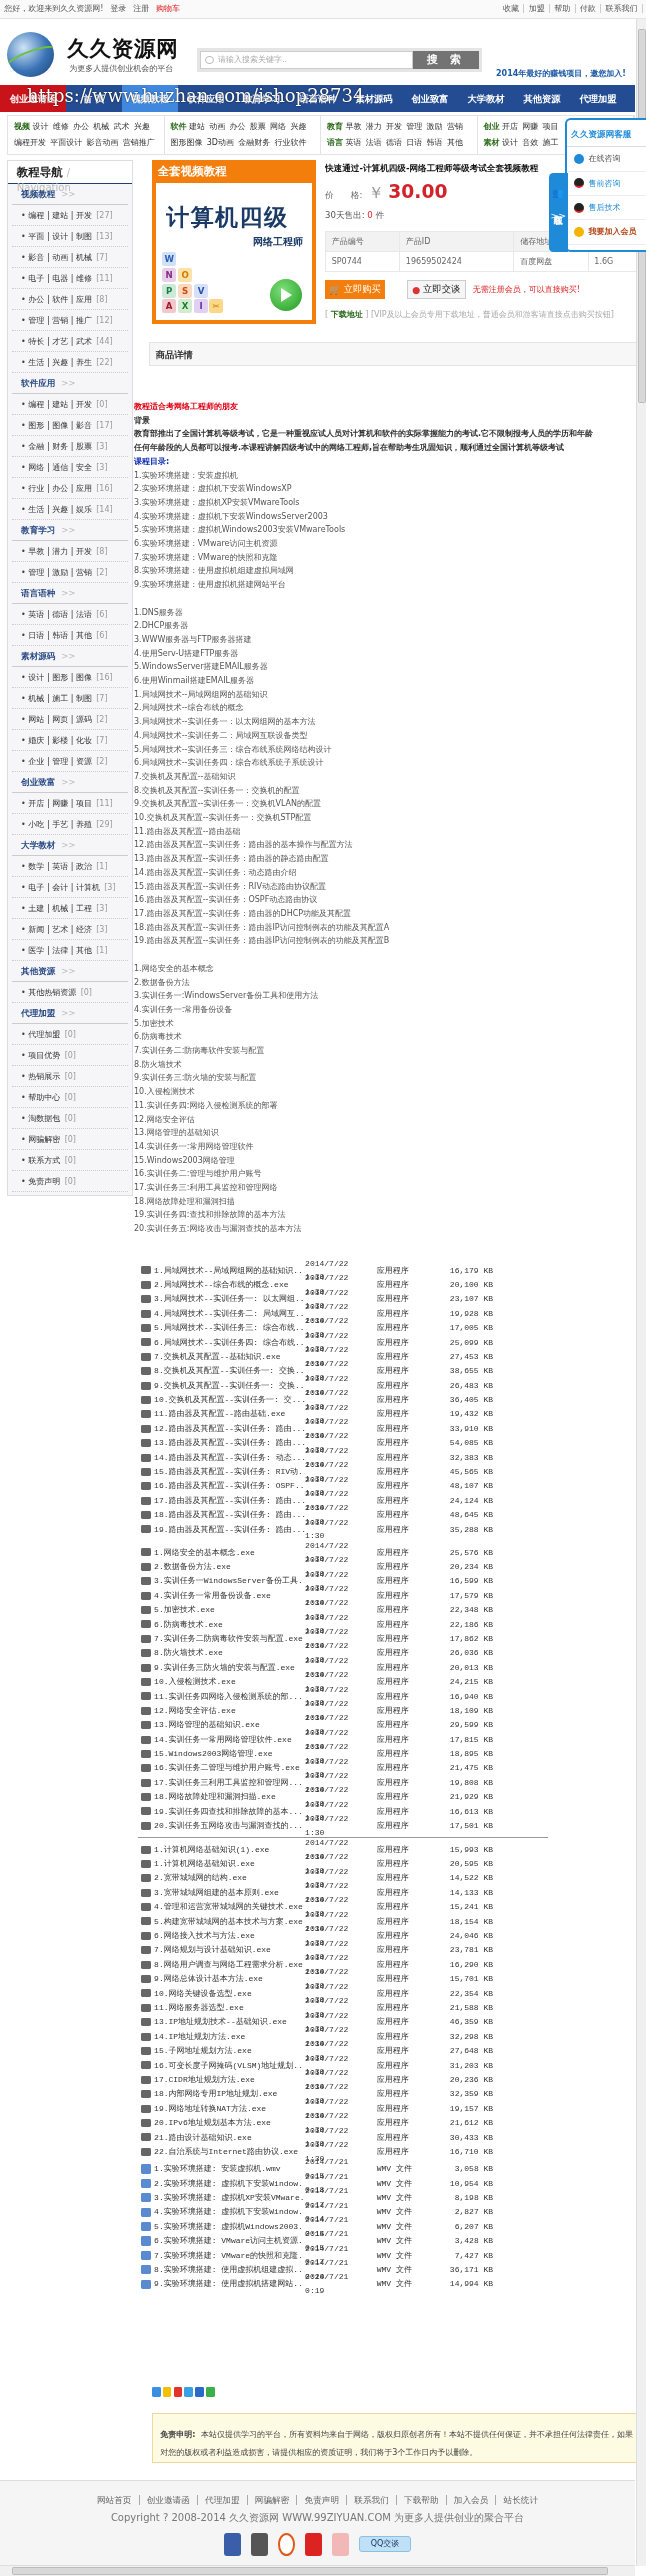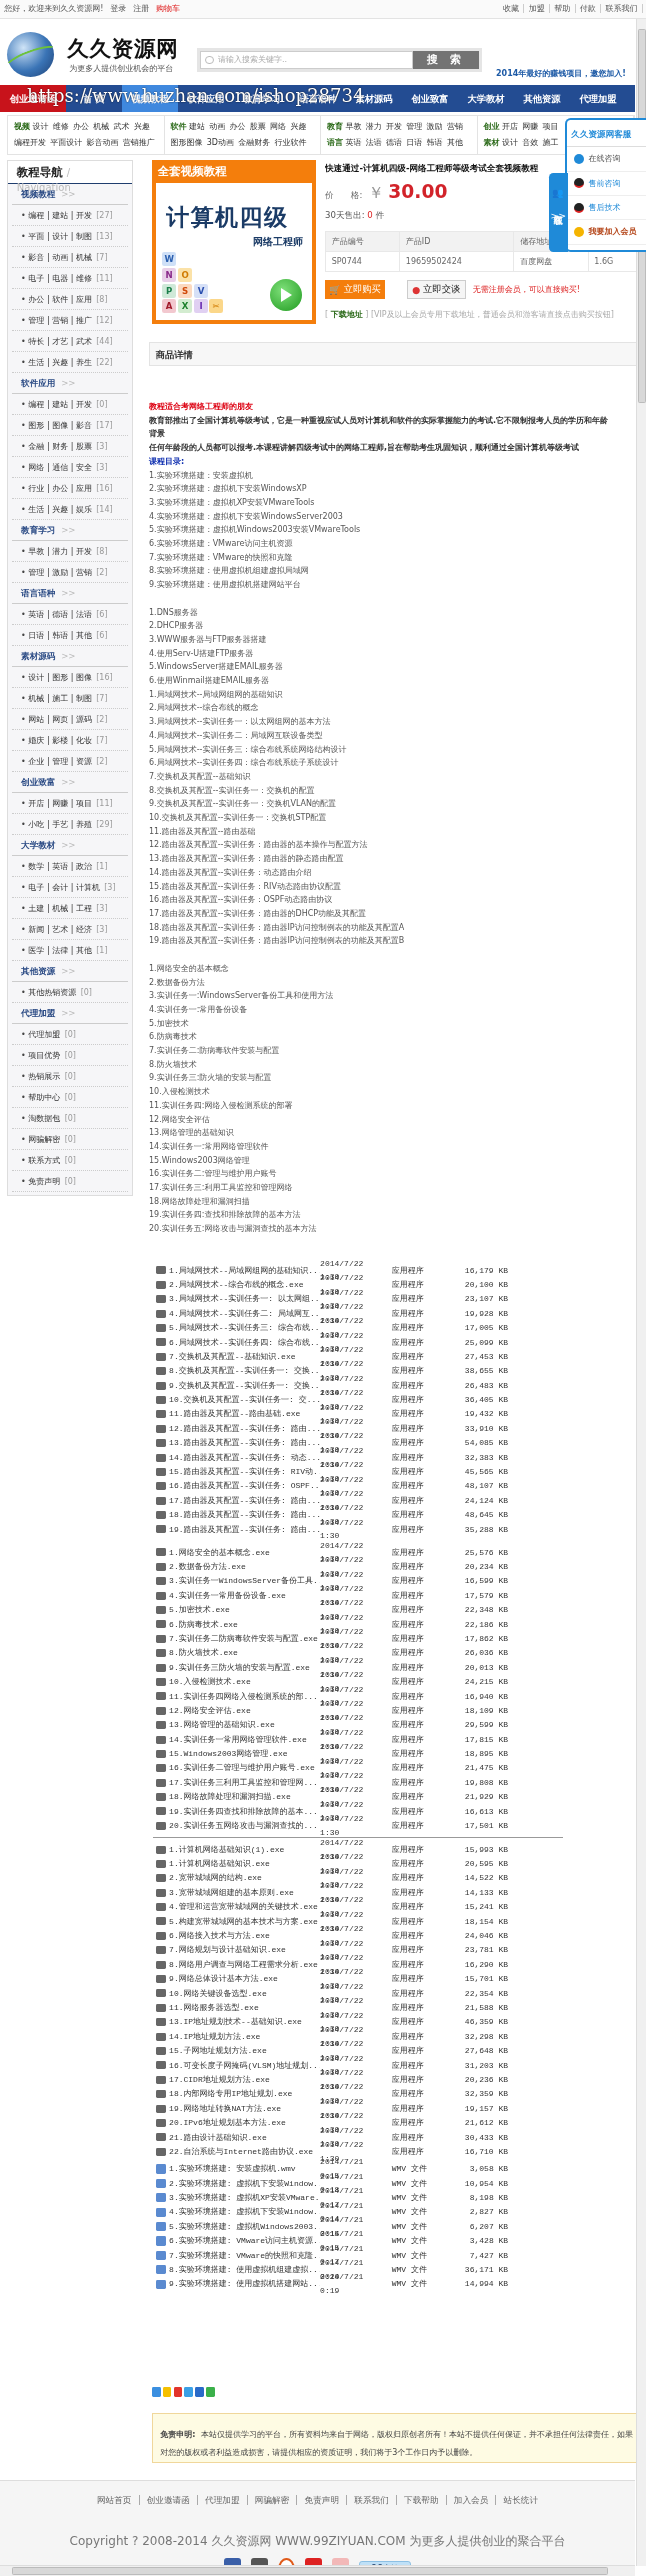--- a/index.html
+++ b/index.html
@@ -70,21 +70,21 @@
 .dl b{color:#2d6b1b}
 .cs{position:absolute;left:549px;top:118px;width:98px;height:101px;z-index:10}
 .cs .tab{position:absolute;left:0;top:55px;width:18.7px;height:79px;background:#1f8ad8;border-radius:4.3px 0 0 4.3px;color:#fff;font-size:9.3px;text-align:center;padding-top:14.4px;line-height:11.5px}
 .cs .panel{position:absolute;left:16px;top:0;width:86px;height:134px;border:2.9px solid #1f8ad8;border-right:none;border-radius:5.7px 0 0 5.7px;background:#fff}
 .cs .panel .h{color:#1f8ad8;font-weight:bold;font-size:8.6px;padding:8.6px 4.3px 5.7px;border-bottom:0.7px solid #ddd;white-space:nowrap;overflow:hidden}
 .cs .panel .r{height:24.4px;line-height:24.4px;padding-left:7.2px;border-bottom:0.7px solid #eee;font-size:8px;color:#1f8ad8;white-space:nowrap;overflow:hidden}
 .cs .panel .r .ic{display:inline-block;width:10px;height:10px;border-radius:50%;vertical-align:middle;margin-right:4.3px}
 .cs .panel .r.dark{color:#555}
 .cs .panel .r.join{color:#b5471b;font-weight:bold}
 .detailhead{position:absolute;left:149px;top:342px;width:491px;height:24.4px;border:0.7px solid #e3e3e3;background:#f7f7f7;padding:5.7px 5.7px;font-weight:bold;font-size:9.3px}
-.detail{position:absolute;left:149px;top:400px;width:491px;font-size:8px;line-height:13.7px;color:#555}
+.detail{position:absolute;left:134px;top:400px;width:491px;font-size:8px;line-height:13.7px;color:#555}
 .detail .red{color:#d01;font-weight:bold}
 .detail .dark{color:#333;font-weight:bold;white-space:nowrap;overflow:hidden}
 .detail .blue{color:#0f2fb0;font-weight:bold}
 .gap{height:13.7px}
 .files{font-family:"Liberation Mono","DejaVu Sans Mono",monospace;font-size:8px;color:#333;margin-left:7.2px}
 .files .row{height:14.4px;display:flex;align-items:center}
 .files .ic{width:10px;height:8px;background:#666;margin-right:2.9px;border-radius:1.4px}
 .files .ic.wmv{background:#5a8ad0;height:9.3px}
 .files .nm{width:151px;white-space:nowrap;overflow:hidden}
 .files .dt{width:66px}
@@ -94,21 +94,21 @@
 .files .hr{height:0.7px;background:#999;margin:4.3px 0 4.3px -3.6px;width:410px}
 .share{position:absolute;left:152px;top:2387px;display:flex;gap:2.2px}
 .share div{width:8.6px;height:10px;border-radius:1.4px}
 .disclaimer{position:absolute;left:152px;top:2413px;width:494px;height:50px;background:#fefbe3;border:0.7px solid #f0d79b;padding:11.5px 7.2px 0 7.2px;font-size:8px;line-height:18px;color:#444}
 .disclaimer b{float:left;margin-right:5.7px}
 .disclaimer .txt{}
 .footer{position:absolute;left:0;top:2480px;width:635px;height:85px;background:#f5f5f5;border-top:0.7px solid #ddd;text-align:center}
 .footer .links{margin-top:14.4px;font-size:8.6px;color:#666}
 .footer .links span{padding:0 7.2px;border-right:0.7px solid #aaa}
 .footer .links span:last-child{border:none}
-.footer .copy{margin-top:26px;font-size:12px;color:#777}
+.footer .copy{margin-top:4px;font-size:10px;color:#777}
 .footer .badges{margin-top:7.2px;display:flex;justify-content:center;gap:10px;align-items:center}
 .footer .badges div{width:17px;height:23px;border-radius:2.9px}
 .footer .qq{width:52px!important;height:16px!important;background:#bfe0f7;border:0.7px solid #8cc0e4;font-size:8px;line-height:14.4px;color:#1a3a66}
 .vscroll{position:absolute;right:0;top:18.7px;width:11.5px;height:2547px;background:#f0f0f0;border-left:0.7px solid #ddd}
 .vscroll .thumb{position:absolute;left:1.4px;top:10px;width:8px;height:374px;background:#d8d8d8;border:0.7px solid #bbb;border-radius:1.4px}
 .hscroll{position:absolute;left:0;bottom:0;width:635px;height:11.5px;background:#f0f0f0;border-top:0.7px solid #ddd}
 .hscroll .thumb{position:absolute;left:11.5px;top:1.4px;width:596px;height:8px;background:#d8d8d8;border:0.7px solid #bbb;border-radius:1.4px}
 </style>
 </head>
 <body>
@@ -301,22 +301,22 @@
     <div class="r"><span class="ic" style="background:#222;border-bottom:2.9px solid #d22"></span><span>售后技术</span></div>
     <div class="r join"><span class="ic" style="background:#f5b400"></span><span>我要加入会员</span></div>
   </div>
   <div class="tab"><span>👥</span><br><span style="writing-mode:vertical-rl">在线客服</span><br><span>&gt;&gt;</span></div>
 </div>
 
 <div class="detailhead">商品详情</div>
 
 <div class="detail" id="detail">
   <div class="red">教程适合考网络工程师的朋友</div>
+  <div class="dark">背景</div>
   <div class="dark">教育部推出了全国计算机等级考试，它是一种重视应试人员对计算机和软件的实际掌握能力的考试.它不限制报考人员的学历和年龄</div>
-  <div class="dark">背景</div>
   <div class="dark">任何年龄段的人员都可以报考.本课程讲解四级考试中的网络工程师,旨在帮助考生巩固知识，顺利通过全国计算机等级考试</div>
   <div class="blue">课程目录:</div>
   <div id="list-env">
       <div>1.实验环境搭建：安装虚拟机</div>
       <div>2.实验环境搭建：虚拟机下安装WindowsXP</div>
       <div>3.实验环境搭建：虚拟机XP安装VMwareTools</div>
       <div>4.实验环境搭建：虚拟机下安装WindowsServer2003</div>
       <div>5.实验环境搭建：虚拟机Windows2003安装VMwareTools</div>
       <div>6.实验环境搭建：VMware访问主机资源</div>
       <div>7.实验环境搭建：VMware的快照和克隆</div>

